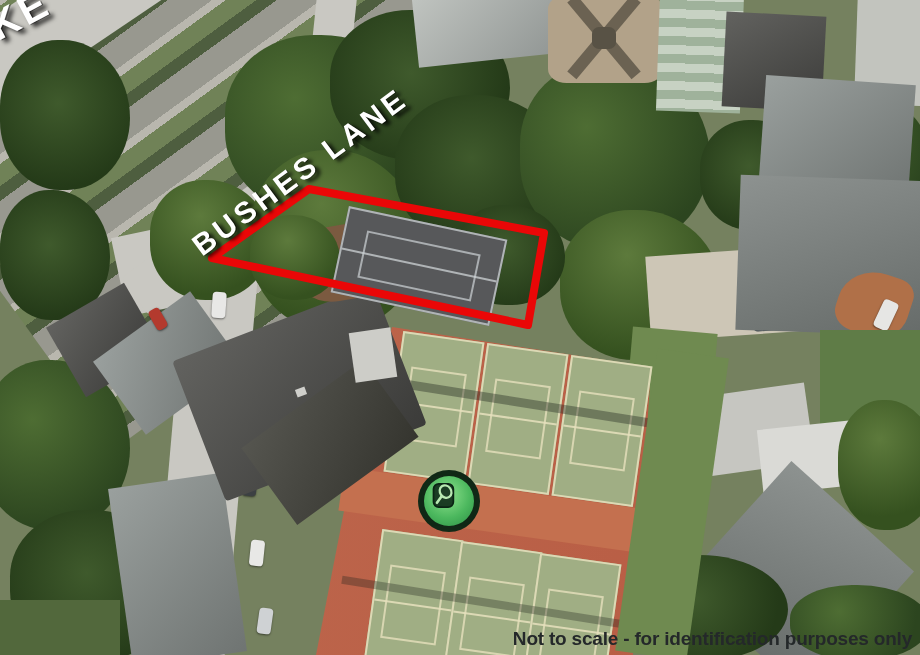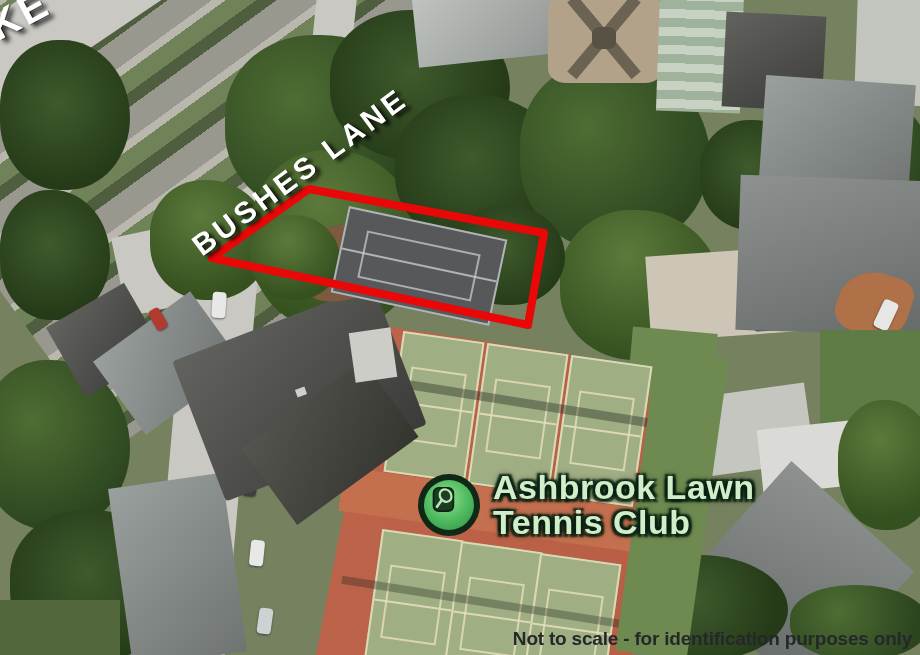--- a/index.html
+++ b/index.html
@@ -173,21 +173,17 @@
   <div class="abs street lbl" style="left:196px;top:232px;font-size:30px;transform:rotate(-36.5deg);transform-origin:0 50%;">BUSHES LANE</div>
 
   <div class="abs poi lbl" style="left:418px;top:470px;">
     <div class="poi-icon">
       <svg width="38" height="38" viewBox="0 0 44 44" style="position:absolute;left:0;top:0;">
         <rect x="11" y="9" width="23" height="27" rx="6" fill="rgba(10,34,20,.85)" stroke="#0b2414" stroke-width="2"></rect>
         <ellipse cx="25" cy="18" rx="6.5" ry="7.5" transform="rotate(-35 25 18)" fill="none" stroke="#b9e9b2" stroke-width="2.6"></ellipse>
         <line x1="20" y1="24" x2="15" y2="31" stroke="#b9e9b2" stroke-width="3" stroke-linecap="round"></line>
       </svg>
     </div>
-    <div>
-      <div class="poi-text">Ashbrook Lawn</div>
-      <div class="poi-text">Tennis Club</div>
-    </div>
   </div>
 
   <div class="abs disclaimer" style="right:8px;top:628px;margin-left:34px;">Not to scale - for identification purposes only</div>
 
 </div>
 
 </body></html>

